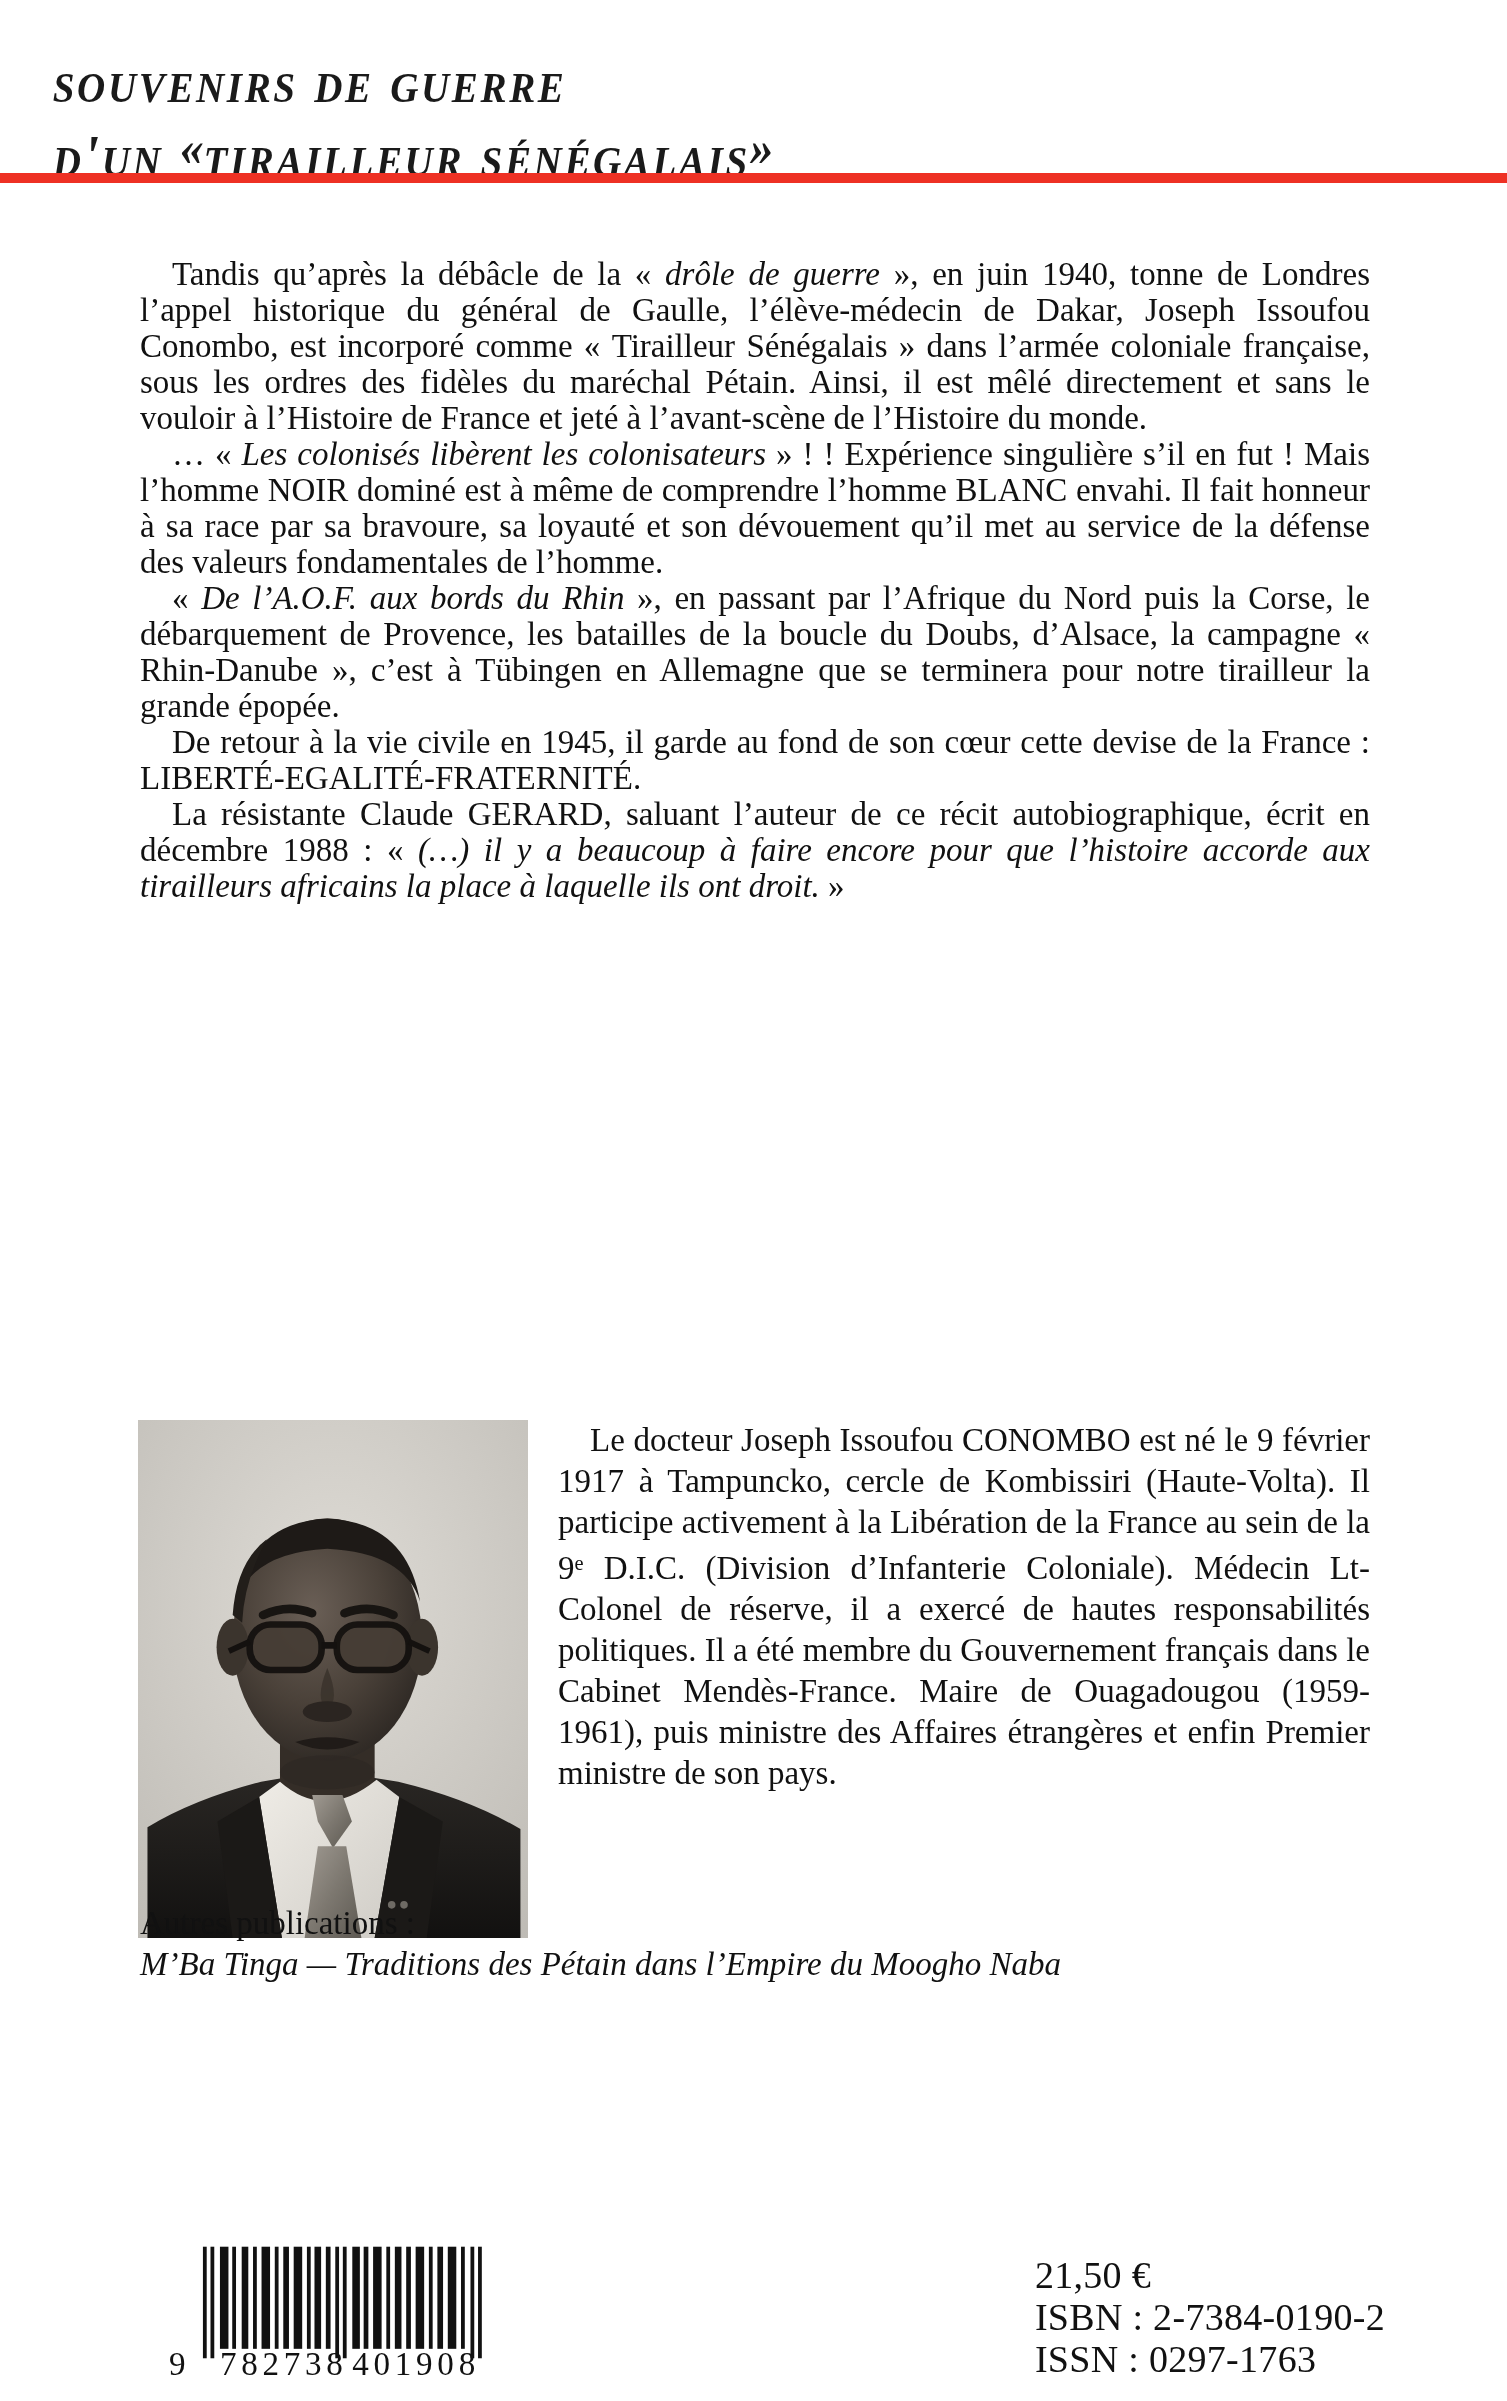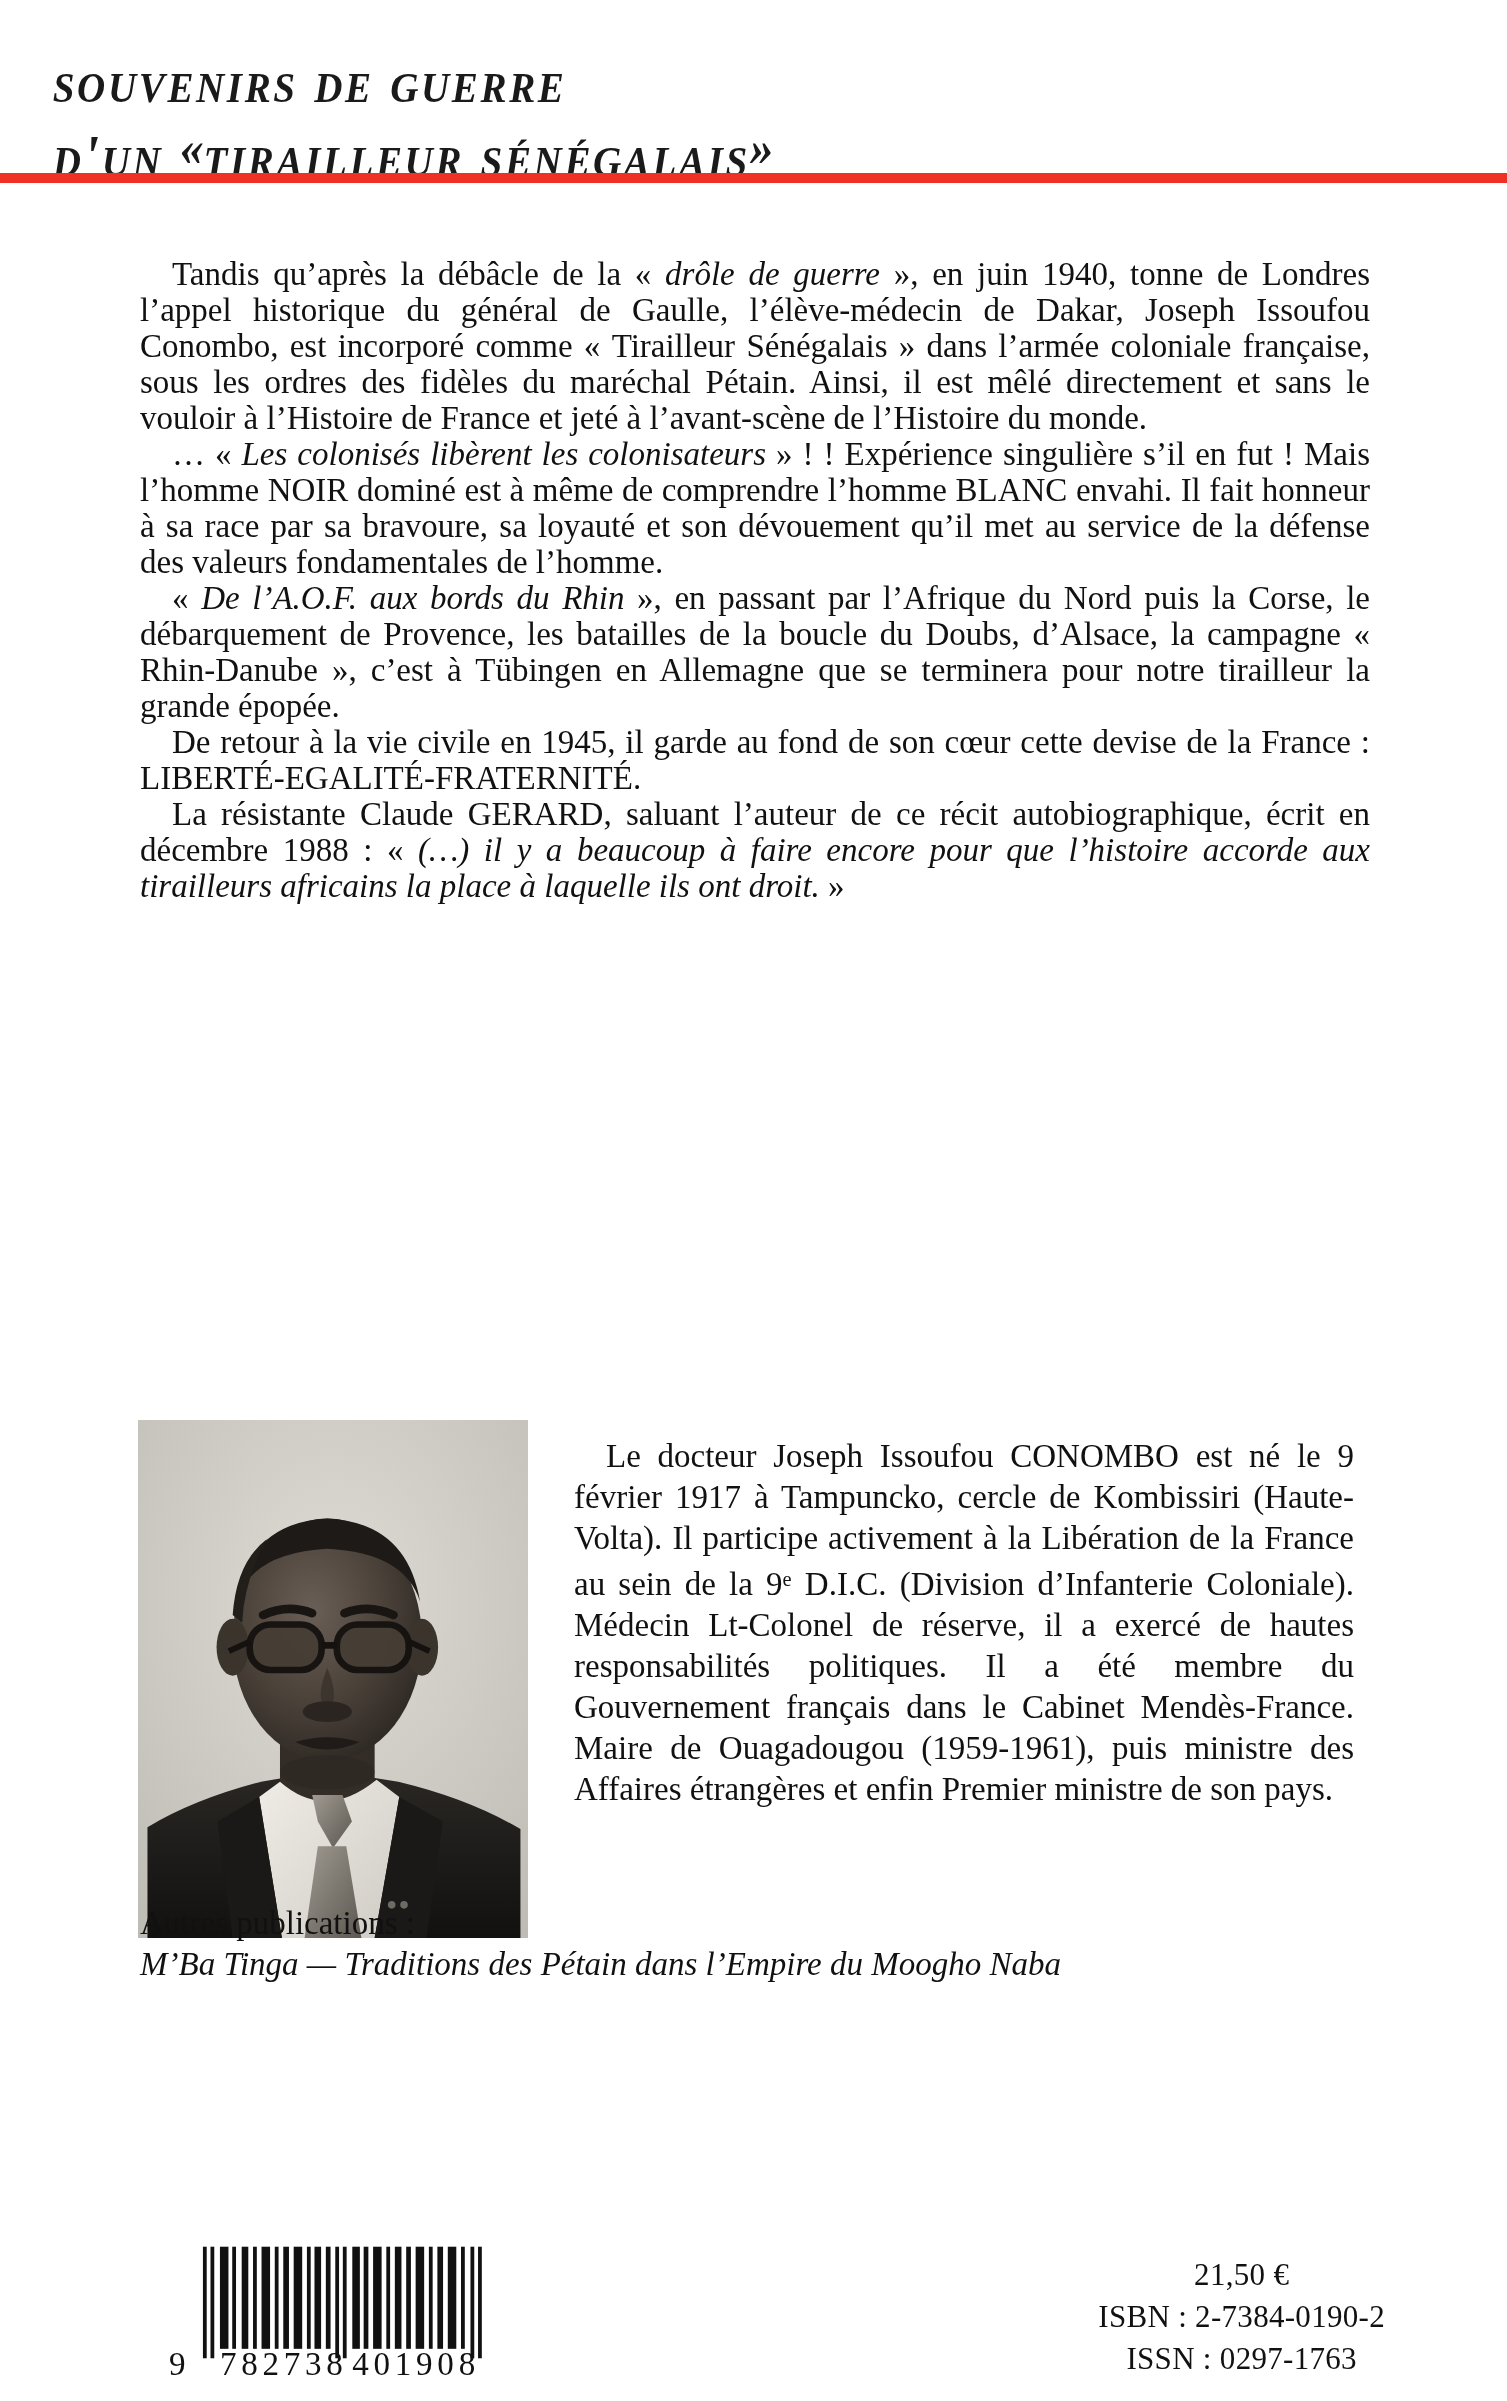--- a/index.html
+++ b/index.html
@@ -105,21 +105,21 @@
     left: 558px;
     top: 1420px;
     width: 812px;
     font-size: 33px;
     line-height: 41px;
     text-align: justify;
     text-justify: inter-word;
     color: #111111;
   }
   .bio p {
-    margin: 16px;
+    margin: 0;
     text-indent: 32px;
   }
   .bio sup {
     font-size: 0.62em;
     vertical-align: 0.45em;
   }
 
   
   .other-pubs {
     position: absolute;
@@ -151,22 +151,22 @@
   }
   .barcode-wrap svg {
     display: block;
   }
 
   
   .isbn-block {
     position: absolute;
     right: 123px;
     top: 2254px;
-    text-align: center;
-    font-size: 31px;
+    text-align: left;
+    font-size: 38px;
     line-height: 42px;
     color: #111111;
     letter-spacing: 0.3px;
   }
   .isbn-block div { white-space: nowrap; }
 </style>
 </head>
 <body>
 
 <div class="title-block">

